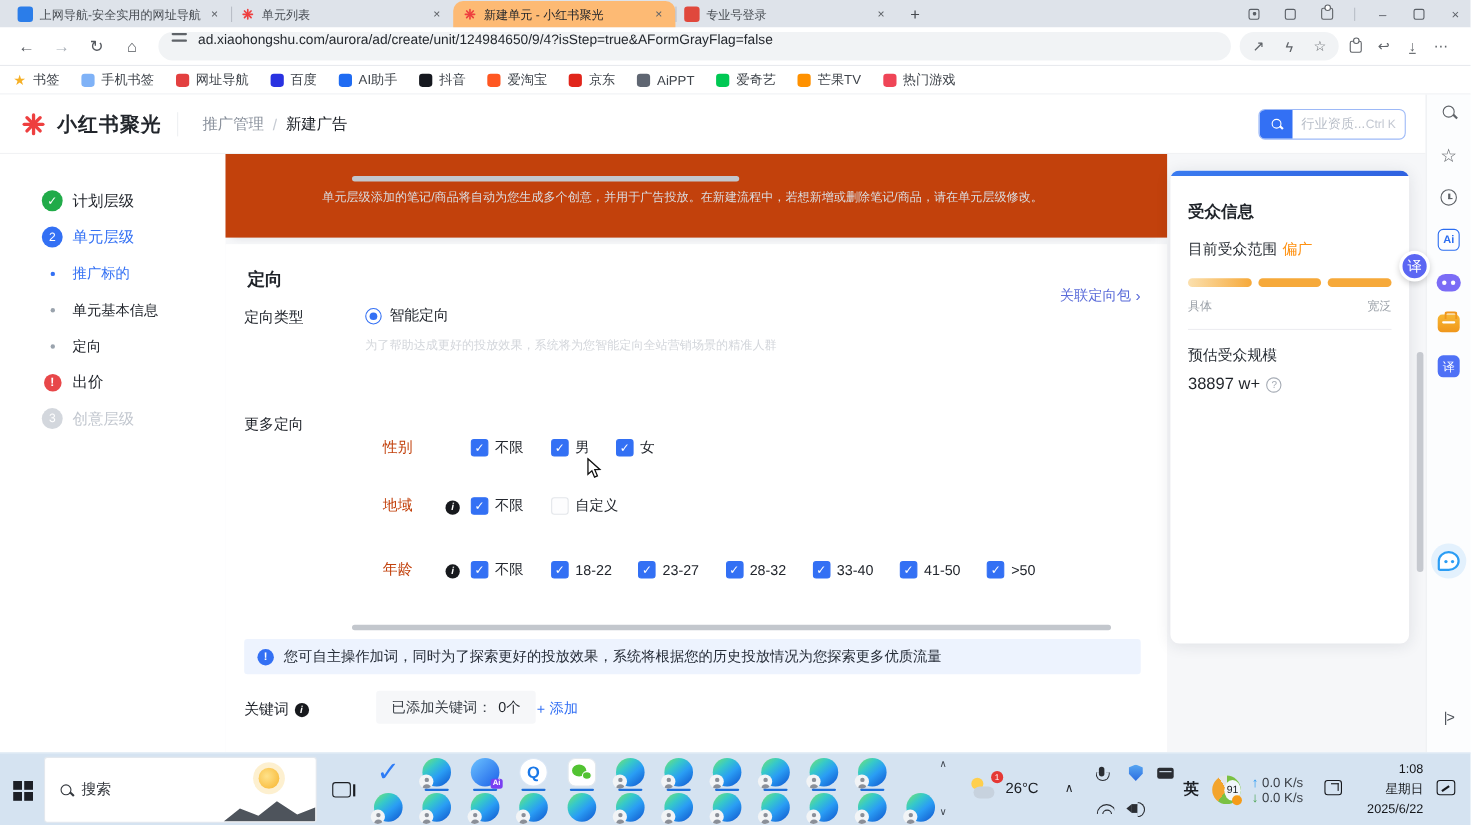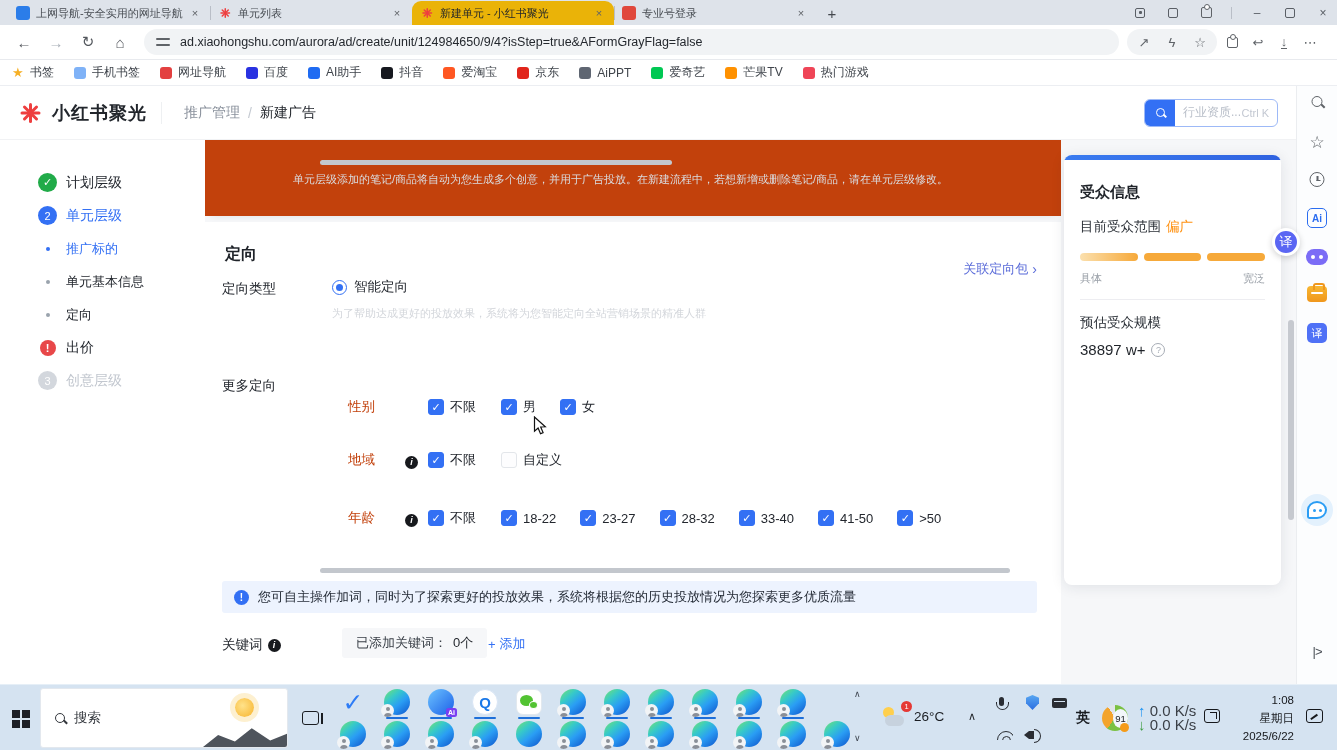--- a/index.html
+++ b/index.html
@@ -7,21 +7,21 @@
     font-family:"Liberation Sans","DejaVu Sans",sans-serif; background:#fff; }
   #screen { position:relative; width:1337px; height:750px; overflow:hidden; }
 
   
   .tabbar { position:absolute; left:0; top:0; width:1337px; height:25px; background:#dee3ea;
     display:flex; align-items:flex-end; padding-left:8px; }
   #tabs { display:flex; height:24px; }
   .tab { width:202px; height:24px; display:flex; align-items:center; padding:0 8px;
     font-size:11px; color:#474c52; position:relative; cursor:default; }
   .tab:not(.active):not(:first-child)::before { content:''; position:absolute; left:0; top:5px; height:14px; width:1px; background:#b9bec7; }
-  .tab.active { background:#eab308; border-radius:9px 9px 0 0; color:#1f2329; }
+  .tab.active { background:#fdba74; border-radius:9px 9px 0 0; color:#1f2329; }
   .tab-title { flex:1; overflow:hidden; white-space:nowrap; text-overflow:clip; }
   .tab-close { width:14px; height:14px; border-radius:50%; display:flex; align-items:center; justify-content:center;
     font-size:11px; color:#5f6368; margin-left:4px; }
   .fav { width:14px; height:14px; margin-right:6px; flex:none; display:flex; align-items:center; justify-content:center; }
   .fav-nav { background:#2b7de9; border-radius:3px; }
   .fav-redapp { background:#e0483c; border-radius:3px; }
   .newtab { width:24px; height:24px; display:flex; align-items:center; justify-content:center;
     font-size:15px; color:#44484e; margin-left:4px; }
   .win-controls { margin-left:auto; display:flex; align-items:center; height:25px; padding-right:6px; gap:17px; }
   .wc { color:#5a5f66; font-size:12px; display:flex; align-items:center; justify-content:center; width:16px; height:16px; }
@@ -29,21 +29,21 @@
   .wc-box.dot::after { content:''; display:block; width:3px; height:3px; background:#5a5f66; margin:2px auto; border-radius:1px; }
   .wc-sep { width:1px; height:12px; background:#b9bec7; }
 
   
   .toolbar { position:absolute; left:0; top:25px; width:1337px; height:35px; background:#fff;
     border-bottom:1px solid #e8eaee; display:flex; align-items:center; padding:0 8px; }
   .nav-ic { width:26px; height:26px; display:flex; align-items:center; justify-content:center;
     font-size:15px; color:#54585e; margin:0 3px; border-radius:50%; }
   .nav-ic.dim { color:#aab0b8; }
   .urlbar { flex:1; height:26px; background:#f1f3f5; border-radius:13px; margin:0 8px;
-    display:flex; align-items:center; padding:0 12px; }
+    display:flex; align-items:flex-start; padding:0 12px; }
   .site-ctl { width:14px; height:10px; margin-right:10px; position:relative; }
   .site-ctl::before, .site-ctl::after { content:''; position:absolute; left:0; right:0; height:1.6px; background:#5f6368; border-radius:1px; }
   .site-ctl::before { top:1px; } .site-ctl::after { bottom:1px; }
   .url-text { font-size:12.5px; color:#24282e; white-space:nowrap; }
   .tool-right { display:flex; align-items:center; gap:4px; padding-right:8px; }
   .pill3 { display:flex; align-items:center; background:#f1f3f5; border-radius:13px; height:26px; padding:0 6px; gap:6px; }
   .t-ic { width:22px; height:22px; display:flex; align-items:center; justify-content:center; font-size:13px; color:#5f6368; }
   .puzzle { width:11px; height:11px; border:1.5px solid #5f6368; border-radius:2px; position:relative; }
   .puzzle::before { content:''; position:absolute; top:-4px; left:2.5px; width:4px; height:4px; border:1.5px solid #5f6368; border-radius:50%; background:#fff; }
   .dl { font-size:13px; color:#5f6368; border-bottom:1.6px solid #5f6368; line-height:11px; padding-bottom:1px; }
@@ -243,21 +243,21 @@
   .ic-spk::before { content:''; position:absolute; left:-5px; top:0; border-top:4px solid transparent; border-bottom:4px solid transparent; border-right:5px solid #2a2d33; }
   .ic-spk::after { content:''; position:absolute; right:-7px; top:-2px; width:6px; height:12px; border:1.6px solid #2a2d33;
     border-left:none; border-radius:0 9px 9px 0; }
   .tray-lang { left:1076px; top:24px; font-size:14px; font-weight:bold; }
   .batt-ring { left:1102px; top:20px; width:26px; height:26px; border-radius:50%;
     background:conic-gradient(#7ac143 0 60%, #f3a42c 60% 91%, #e1e5ea 91% 100%);
     display:flex; align-items:center; justify-content:center; }
   .batt-inner { width:19px; height:19px; border-radius:50%; background:#f2f6fa; font-size:9.5px; font-weight:normal; color:#1a1d22;
     display:flex; align-items:center; justify-content:center;margin-left:11px; }
   .batt-dot { position:absolute; right:-1px; bottom:-1px; width:9px; height:9px; border-radius:50%; background:#f59b18; }
-  .net { left:1138px; top:19px; font-size:15px; color:#3a3f46; line-height:14px; white-space:nowrap; }
+  .net { left:1138px; top:19px; font-size:12px; color:#3a3f46; line-height:14px; white-space:nowrap; }
   .net .au { color:#2196f3; } .net .ad { color:#43a047; }
   .ic-shot { left:1204px; top:24px; width:16px; height:14px; border:1.7px solid #16181c; border-radius:3px; }
   .ic-shot::after { content:''; position:absolute; right:2px; top:2px; width:6px; height:6px;
     border-top:1.7px solid #16181c; border-right:1.7px solid #16181c; }
   .clockbox { left:1228px; top:6px; width:66px; text-align:right; font-size:11.5px; line-height:18px; color:#15171b; }
   .ic-notif { left:1306px; top:24px; width:17px; height:14px; border:1.6px solid #16181c; border-radius:3px; }
   .ic-notif::after { content:''; position:absolute; left:3px; top:6px; width:8px; height:1.6px; background:#16181c; transform:rotate(-35deg); }
   .hidden { visibility:hidden; }
 </style>
 </head>

